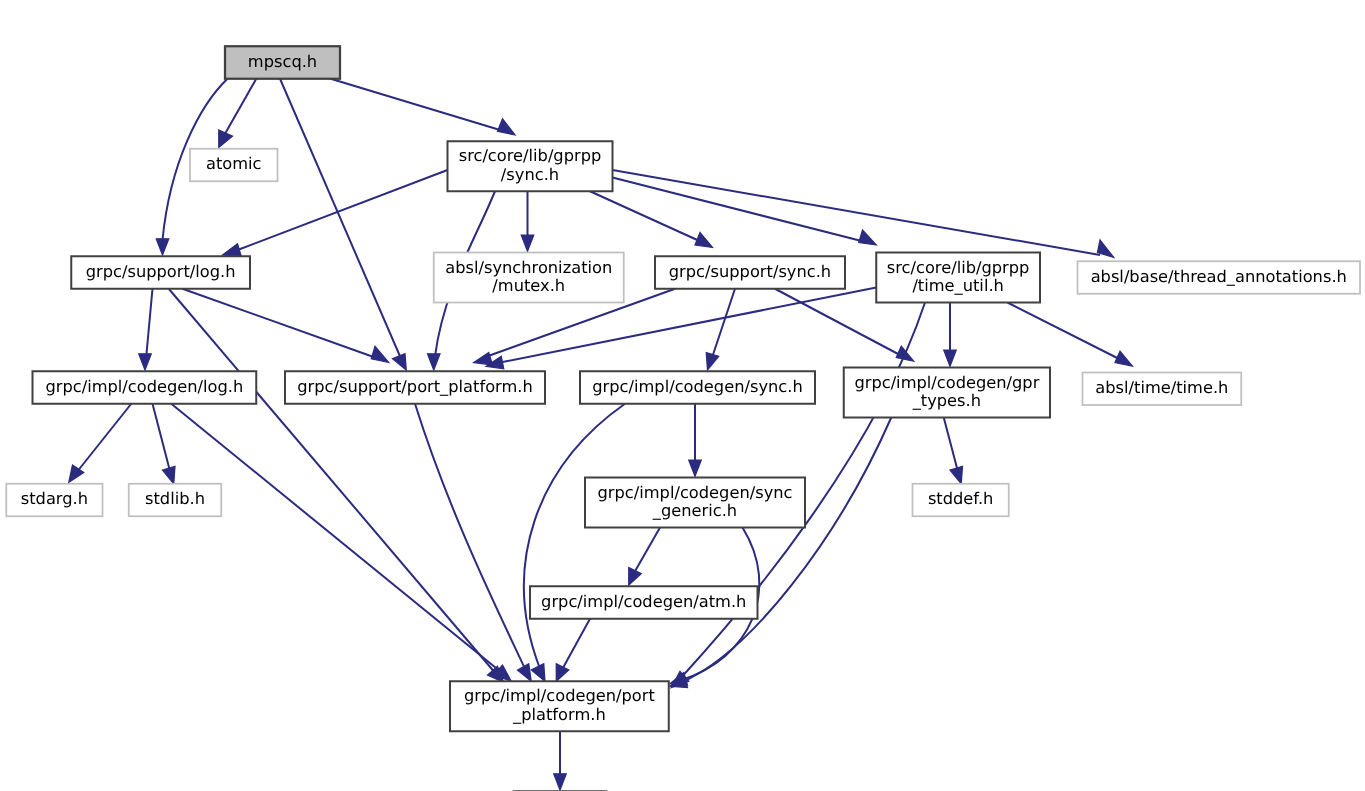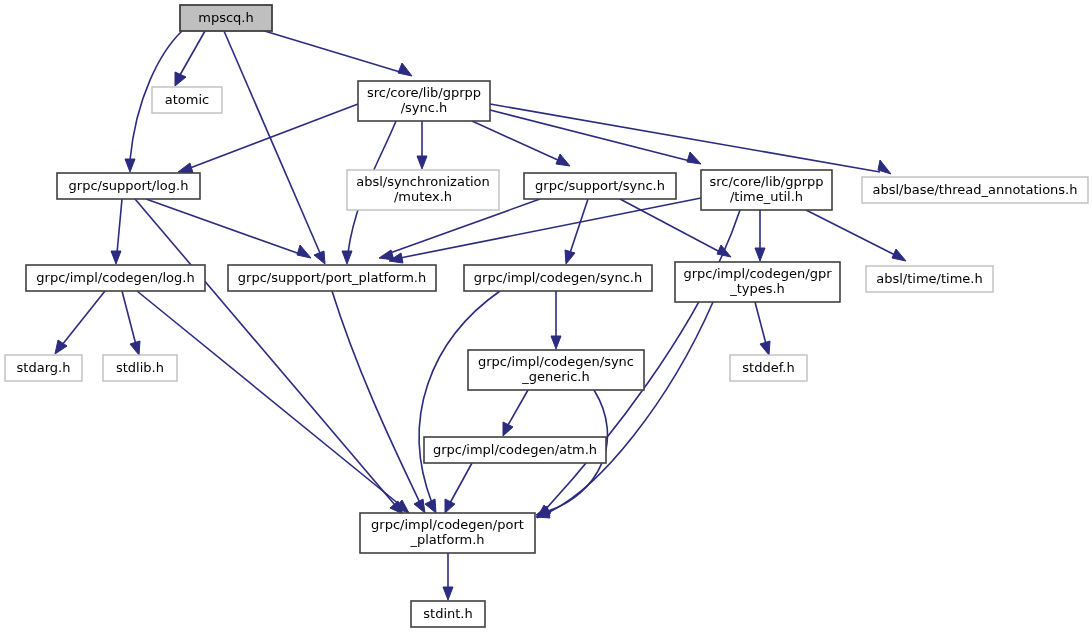--- a/index.html
+++ b/index.html
@@ -10,20 +10,21 @@
   body {
     width: 1092px;
     height: 633px;
     font-family: "DejaVu Sans", sans-serif;
     overflow: hidden;
   }
   #graph-root {
     position: relative;
     width: 1092px;
     height: 597px;
+    margin-top: 32px;
   }
   svg.graph-canvas {
     position: absolute;
     top: 0;
     left: 0;
     width: 1092px;
     height: 633px;
   }
   .node-label {
     font-family: "DejaVu Sans", sans-serif;

